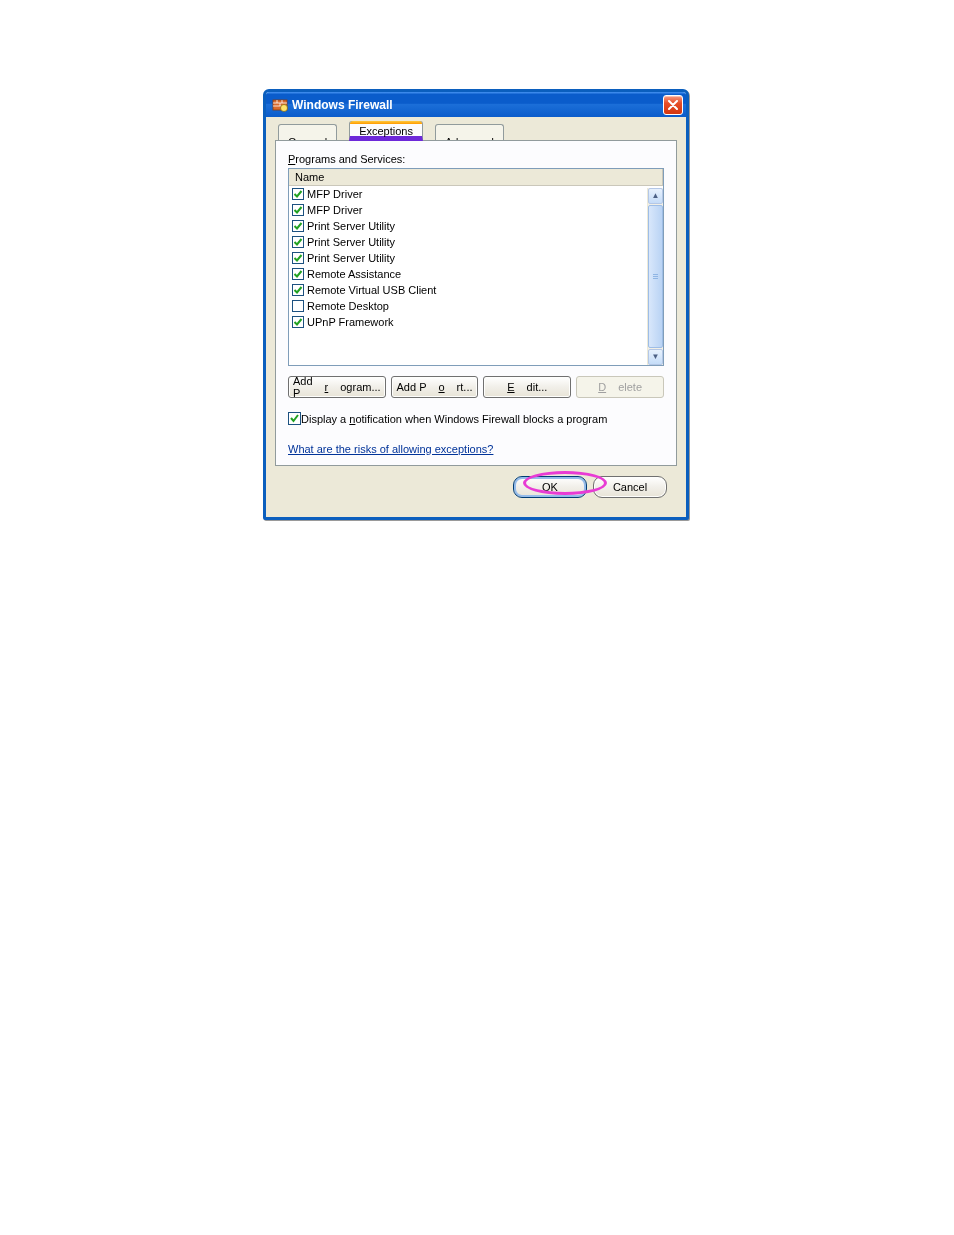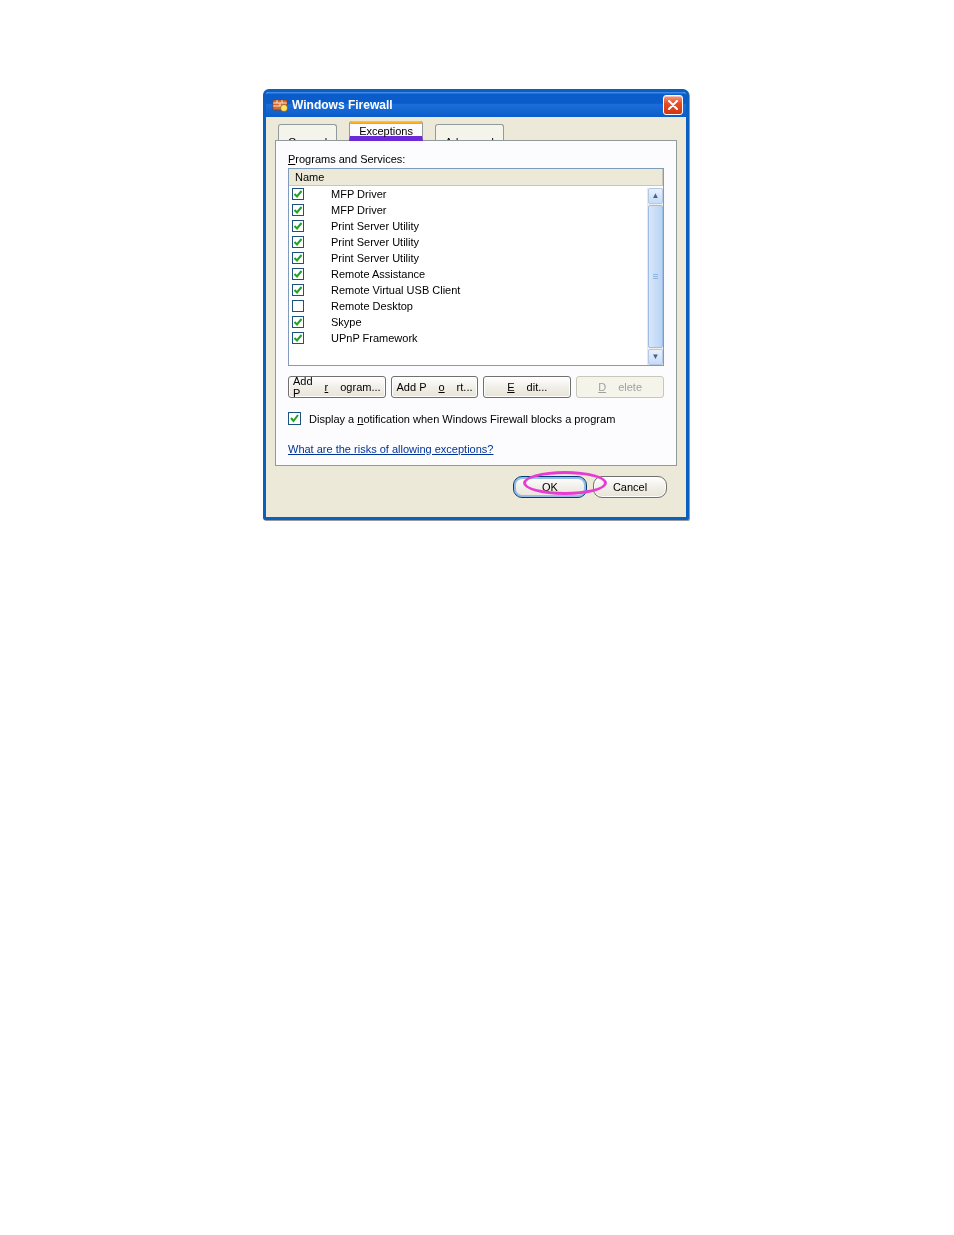--- a/index.html
+++ b/index.html
@@ -135,21 +135,20 @@
     flex: 1;
     overflow: hidden;
     position: relative;
   }
   .row {
     display: flex;
     align-items: center;
     padding: 0 3px;
     height: 16px;
     font-size: 11px;
-    gap: 24px;
   }
   .chk {
     width: 12px;
     height: 12px;
     border: 1px solid #1c5180;
     background: #fff;
     margin-right: 3px;
     display: inline-flex;
     align-items: center;
     justify-content: center;
@@ -220,21 +219,21 @@
     color: #a0a0a0;
     border-color: #c9c7ba;
     background: #f5f4ea;
     box-shadow:none;
   }
   .ul { text-decoration: underline; }
   .notify-row {
     display: flex;
     align-items: center;
     margin-top: 14px;
-    gap: 8px;
+    gap: 0;
   }
   .chk-green {
     width: 13px;
     height: 13px;
     border: 1px solid #1c5180;
     background: #fff;
     display: inline-flex;
     align-items: center;
     justify-content: center;
   }
@@ -376,28 +375,20 @@
             <div class="row">
               <span class="chk"></span>
               <span class="row-label">Remote Desktop</span>
             </div>
             <div class="row">
               <span class="chk checked">
                 <svg width="10" height="10" viewBox="0 0 10 10">
                   <path d="M1.5 5 L4 7.5 L8.5 2" stroke="#21a121" stroke-width="2" fill="none"></path>
                 </svg>
               </span>
-              <span class="row-label">Skype</span>
-            </div>
-            <div class="row">
-              <span class="chk checked">
-                <svg width="10" height="10" viewBox="0 0 10 10">
-                  <path d="M1.5 5 L4 7.5 L8.5 2" stroke="#21a121" stroke-width="2" fill="none"></path>
-                </svg>
-              </span>
               <span class="row-label">UPnP Framework</span>
             </div>
           </div>
         <div class="scrollbar">
           <div class="sb-btn">
               <span class="sb-arrow">▲</span>
             </div>
           <div class="sb-thumb"></div>
           <div class="sb-btn bottom">
               <span class="sb-arrow">▼</span>

